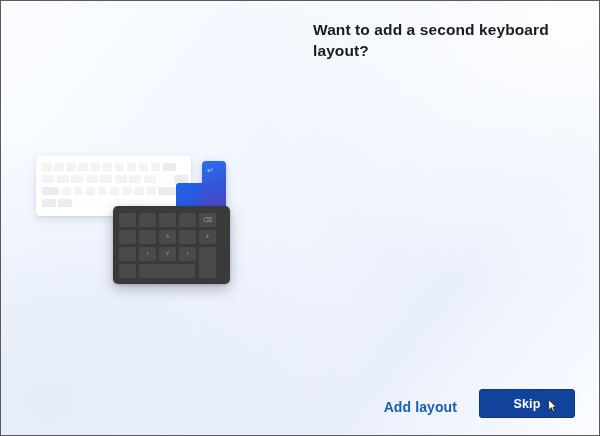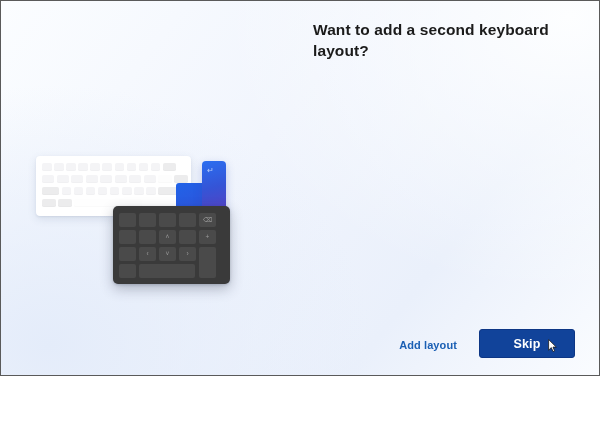--- a/index.html
+++ b/index.html
@@ -5,21 +5,21 @@
   * { margin:0; padding:0; box-sizing:border-box; }
 
   html, body {
     width:600px; height:436px;
     font-family:"Liberation Sans", sans-serif;
     overflow:hidden;
   }
 
   #screen {
     position:relative;
-    width:600px; height:376px;
+    width:600px; height:436px;
     border:1px solid #5a5a5a;
     background:
       radial-gradient(ellipse 520px 420px at 8% 92%, #e4ecfa 0%, rgba(228,236,250,0) 62%),
       radial-gradient(ellipse 600px 480px at 95% 4%, #fdfeff 0%, rgba(253,254,255,0) 58%),
       linear-gradient(128deg, #fbfdff 0%, #f1f5fd 42%, #eaf0fb 72%, #fafcff 100%);
     overflow:hidden;
   }
 
   
   #title {
@@ -121,21 +121,21 @@
 
   
   #footer {
     position:absolute;
     left:0; right:0; bottom:0;
     height:48px;
   }
   #add-layout {
     position:absolute;
     right:142px; top:12px;
-    font-size:11px;
+    font-size:14px;
     font-weight:600;
     color:#1a5fb4;
     cursor:pointer;
     letter-spacing:0.1px;
   }
   #skip-btn {
     position:absolute;
     right:24px; top:2px;
     width:96px; height:29px;
     background:#11439a;

